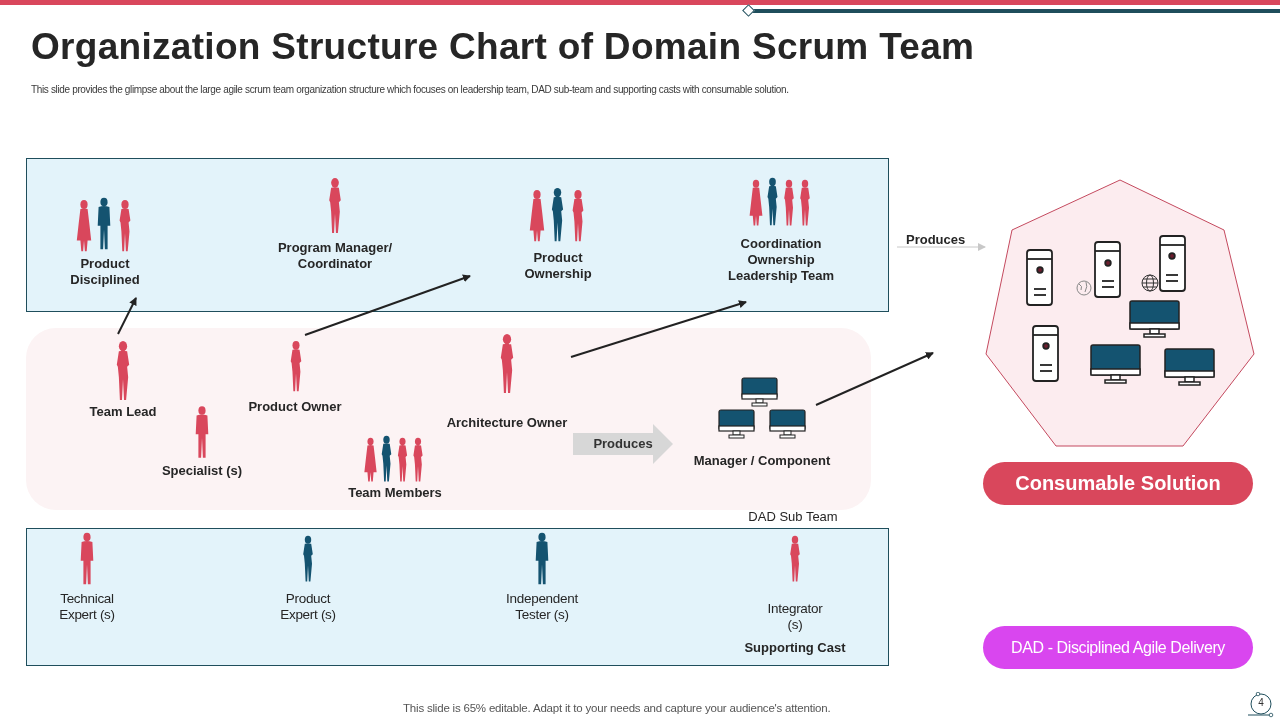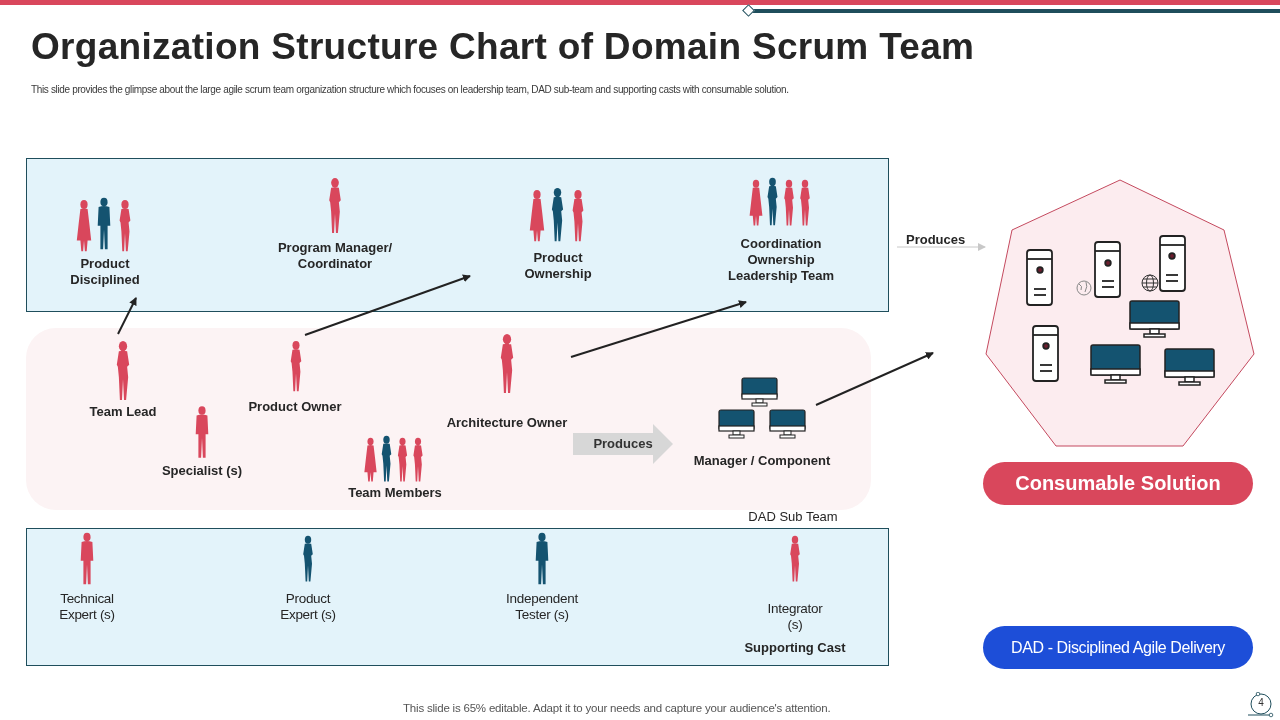--- a/index.html
+++ b/index.html
@@ -30,21 +30,21 @@
   .produces-block { position: absolute; left: 573px; top: 423px; width: 102px; height: 42px; }
   .produces-block svg { position: absolute; left: 0; top: 0; }
   .produces-text { position: absolute; left: 0; top: 13px; width: 100px; text-align: center; font-size: 13px; font-weight: bold; color: #333; }
 
   .produces-top { position: absolute; left: 906px; top: 232px; font-size: 13px; font-weight: bold; color: #262626; }
 
   .heptagon { position: absolute; left: 984px; top: 178px; width: 272px; height: 272px; }
 
   .pill { position: absolute; border-radius: 22px; color: #fff; text-align: center; white-space: nowrap; }
   .pill-consumable { left: 983px; top: 462px; width: 270px; height: 43px; background: #d9475c; font-size: 20px; font-weight: bold; line-height: 43px; }
-  .pill-dad { left: 983px; top: 626px; width: 270px; height: 43px; background: #1d4ed8; font-size: 16px; line-height: 43px; letter-spacing: -0.4px; }
+  .pill-dad { left: 983px; top: 626px; width: 270px; height: 43px; background: #d946ef; font-size: 16px; line-height: 43px; letter-spacing: -0.4px; }
 
   .footer { position: absolute; left: 403px; top: 702px; font-size: 11.5px; color: #555; letter-spacing: -0.2px; white-space: nowrap; }
   .page-num { position: absolute; left: 1248px; top: 692px; width: 26px; height: 26px; }
   .page-num span { position: absolute; left: 0; top: 5px; width: 26px; text-align: center; font-size: 10px; color: #333; }
 </style>
 </head>
 <body>
 
 <div class="top-bar-red"></div>
 <div class="top-bar-teal"></div>

